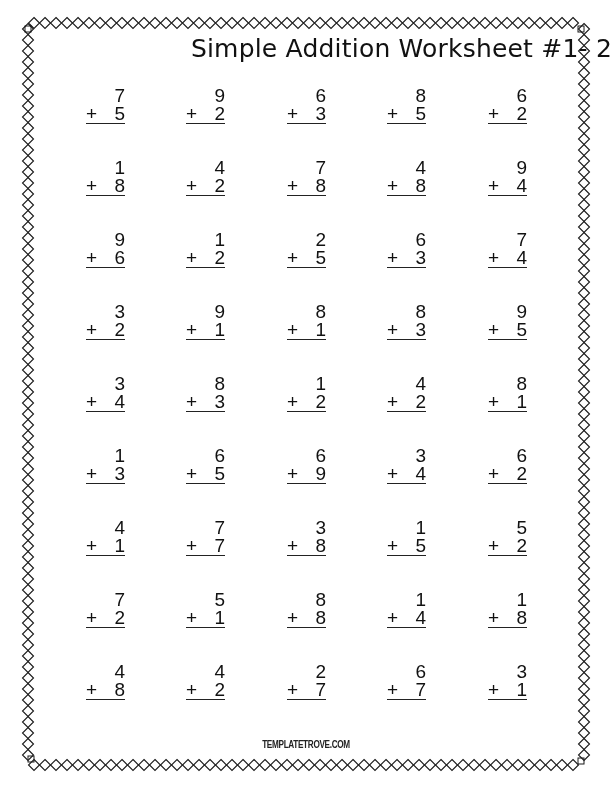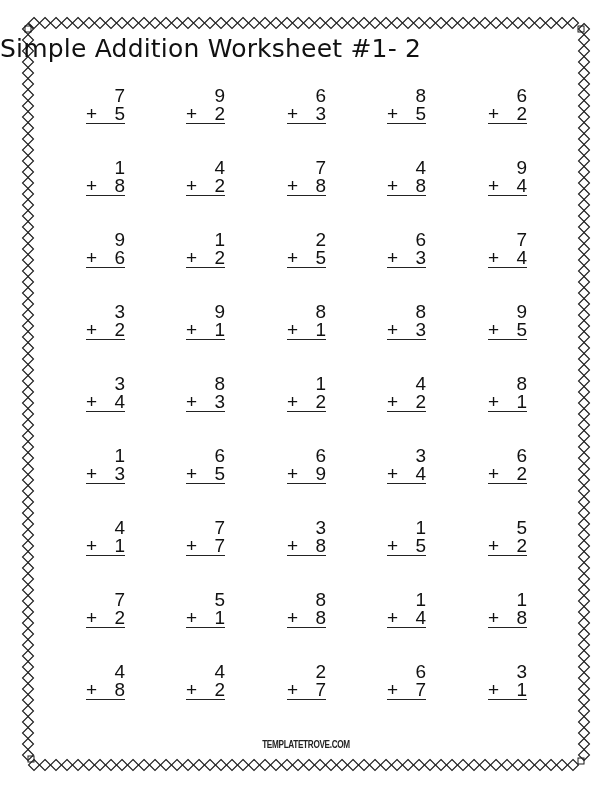--- a/index.html
+++ b/index.html
@@ -20,21 +20,21 @@
     left: 0;
     top: 0;
     width: 612px;
     height: 792px;
   }
   .title {
     position: absolute;
     left: 0;
     width: 612px;
     top: 31px;
-    text-align: left;
+    text-align: right;
     font-family: "DejaVu Sans", sans-serif;
     font-weight: normal;
     font-size: 25px;
     letter-spacing: 0.2px;
     color: #111111;
     line-height: 36px;
   }
   .grid {
     position: absolute;
     left: 0;

